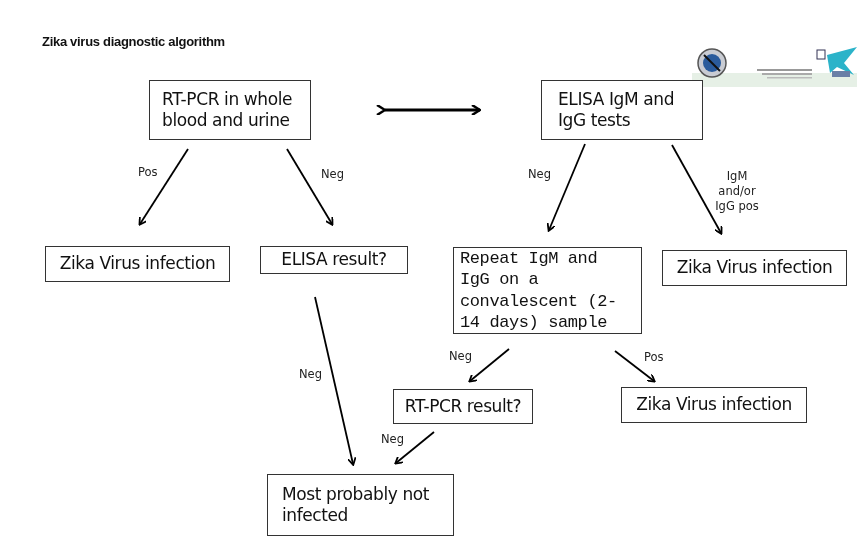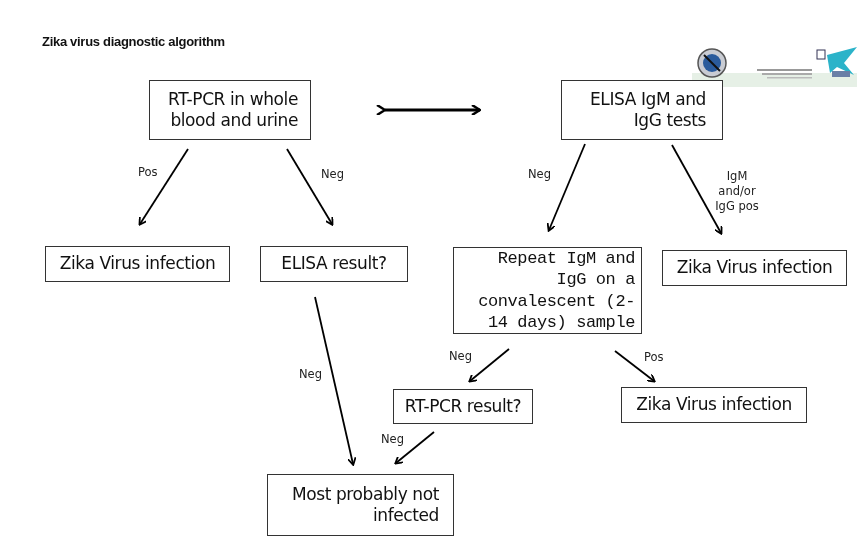--- a/index.html
+++ b/index.html
@@ -1,21 +1,21 @@
 <!DOCTYPE html>
 <html><head>
 <meta charset="utf-8">
 <style>
   html, body { margin:0; padding:0; background:#ffffff; }
   body { width:868px; height:545px; position:relative; overflow:hidden;
          font-family:"DejaVu Sans", sans-serif; color:#111; }
   .title { position:absolute; left:42px; top:34px; font-size:13px; font-weight:bold;
            font-family:Liberation Sans, sans-serif; letter-spacing:-0.3px; }
   .box { position:absolute; border:1.3px solid #333; background:#fff; box-sizing:border-box;
-         display:flex; align-items:center; justify-content:center; text-align:right;
+         display:flex; align-items:center; justify-content:center; text-align:left;
          font-size:17px; line-height:1.25; font-family:"DejaVu Sans", sans-serif; letter-spacing:-0.4px; }
   .lbl { position:absolute; font-size:11.5px; font-family:"DejaVu Sans", sans-serif; line-height:1.3; text-align:center; color:#222; }
   svg.arrows { position:absolute; left:0; top:0; }
   .logo { position:absolute; left:692px; top:45px; width:165px; height:45px; }
 </style>
 </head>
 <body>
 
 <div class="title">Zika virus diagnostic algorithm</div>
 
@@ -26,23 +26,23 @@
   <line x1="12" y1="10" x2="28" y2="26" stroke="#111" stroke-width="2"></line>
   <rect x="65" y="24" width="55" height="2" fill="#999"></rect>
   <rect x="70" y="28" width="50" height="2" fill="#aaa"></rect>
   <rect x="75" y="32" width="45" height="1.5" fill="#bbb"></rect>
   <rect x="125" y="5" width="8" height="9" fill="none" stroke="#335" stroke-width="1"></rect>
   <polygon points="135,10 165,2 152,18 162,30 145,22 138,28" fill="#2bb3c9"></polygon>
   <rect x="140" y="26" width="18" height="6" fill="#6a7fa6"></rect>
 </svg>
 
 <div class="box" style="left:149px;top:80px;width:162px;height:60px;padding:0 12px;">RT-PCR in whole blood and urine</div>
-<div class="box" style="left:541px;top:80px;width:162px;height:60px;padding:0 16px;margin-left:20px;">ELISA IgM and IgG tests</div>
+<div class="box" style="left:541px;top:80px;width:162px;height:60px;padding:0 16px;">ELISA IgM and IgG tests</div>
 <div class="box" style="left:45px;top:246px;width:185px;height:36px;">Zika Virus infection</div>
-<div class="box" style="left:260px;top:246px;width:148px;height:36px;">ELISA result?</div>
+<div class="box" style="left:260px;top:246px;width:148px;height:28px;">ELISA result?</div>
 <div class="box" style="left:453px;top:247px;width:189px;height:87px;padding:0 6px;font-family:Liberation Mono, monospace;">Repeat IgM and IgG on a convalescent (2-14 days) sample</div>
 <div class="box" style="left:662px;top:250px;width:185px;height:36px;">Zika Virus infection</div>
 <div class="box" style="left:393px;top:389px;width:140px;height:35px;">RT-PCR result?</div>
 <div class="box" style="left:621px;top:387px;width:186px;height:36px;">Zika Virus infection</div>
 <div class="box" style="left:267px;top:474px;width:187px;height:62px;padding:12px 14px;">Most probably not infected</div>
 
 <svg class="arrows" width="868" height="545">
   <defs>
     <marker id="ah" markerWidth="8" markerHeight="8" refX="6" refY="4" orient="auto" markerUnits="userSpaceOnUse">
       <path d="M0,0 L7,4 L0,8" fill="none" stroke="#000" stroke-width="1.8"></path>

